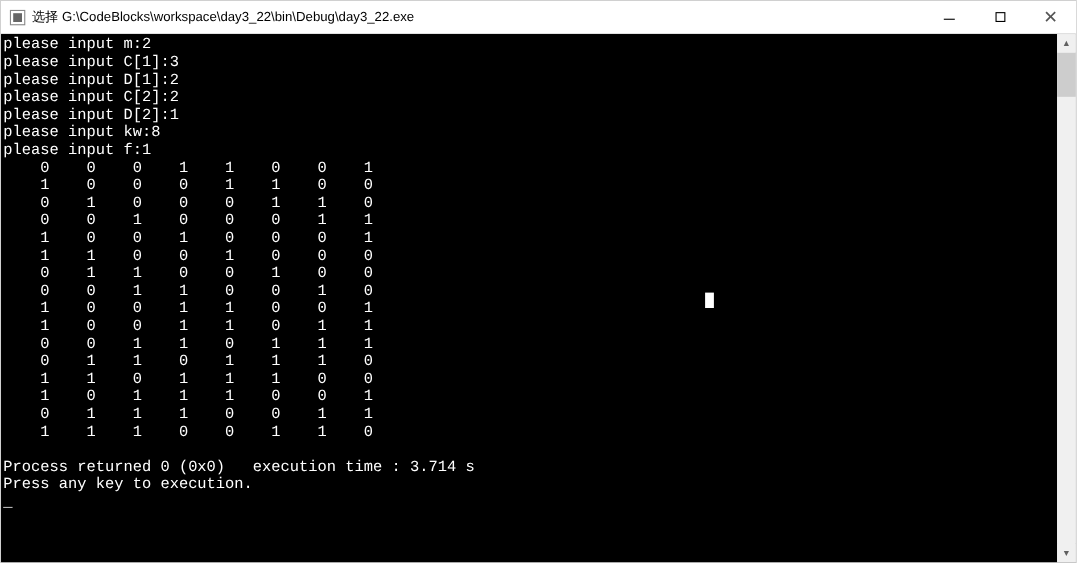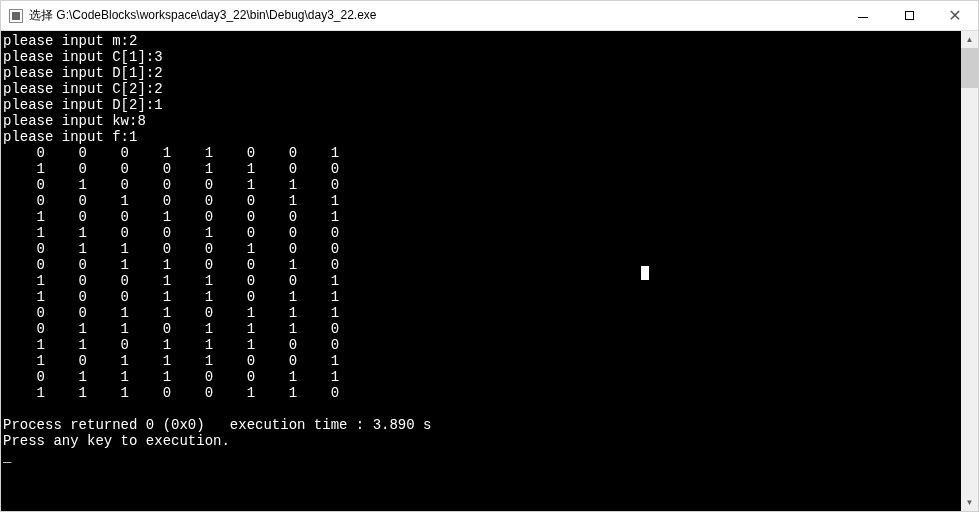--- a/index.html
+++ b/index.html
@@ -188,21 +188,21 @@
     0    0    1    1    0    0    1    0
     1    0    0    1    1    0    0    1
     1    0    0    1    1    0    1    1
     0    0    1    1    0    1    1    1
     0    1    1    0    1    1    1    0
     1    1    0    1    1    1    0    0
     1    0    1    1    1    0    0    1
     0    1    1    1    0    0    1    1
     1    1    1    0    0    1    1    0
 </div>
-<span>Process returned 0 (0x0)   execution time : 3.890 s</span>
+<span>Process returned 0 (0x0)   execution time : 3.714 s</span>
 <span>Press any key to execution.</span>
 <span>_</span></div>
     <div class="cursor main"></div>
     <div class="scrollbar">
       <div class="sb-btn">▲</div>
       <div class="sb-track">
         <div class="sb-thumb"></div>
       </div>
       <div class="sb-btn">▼</div>
     </div>

